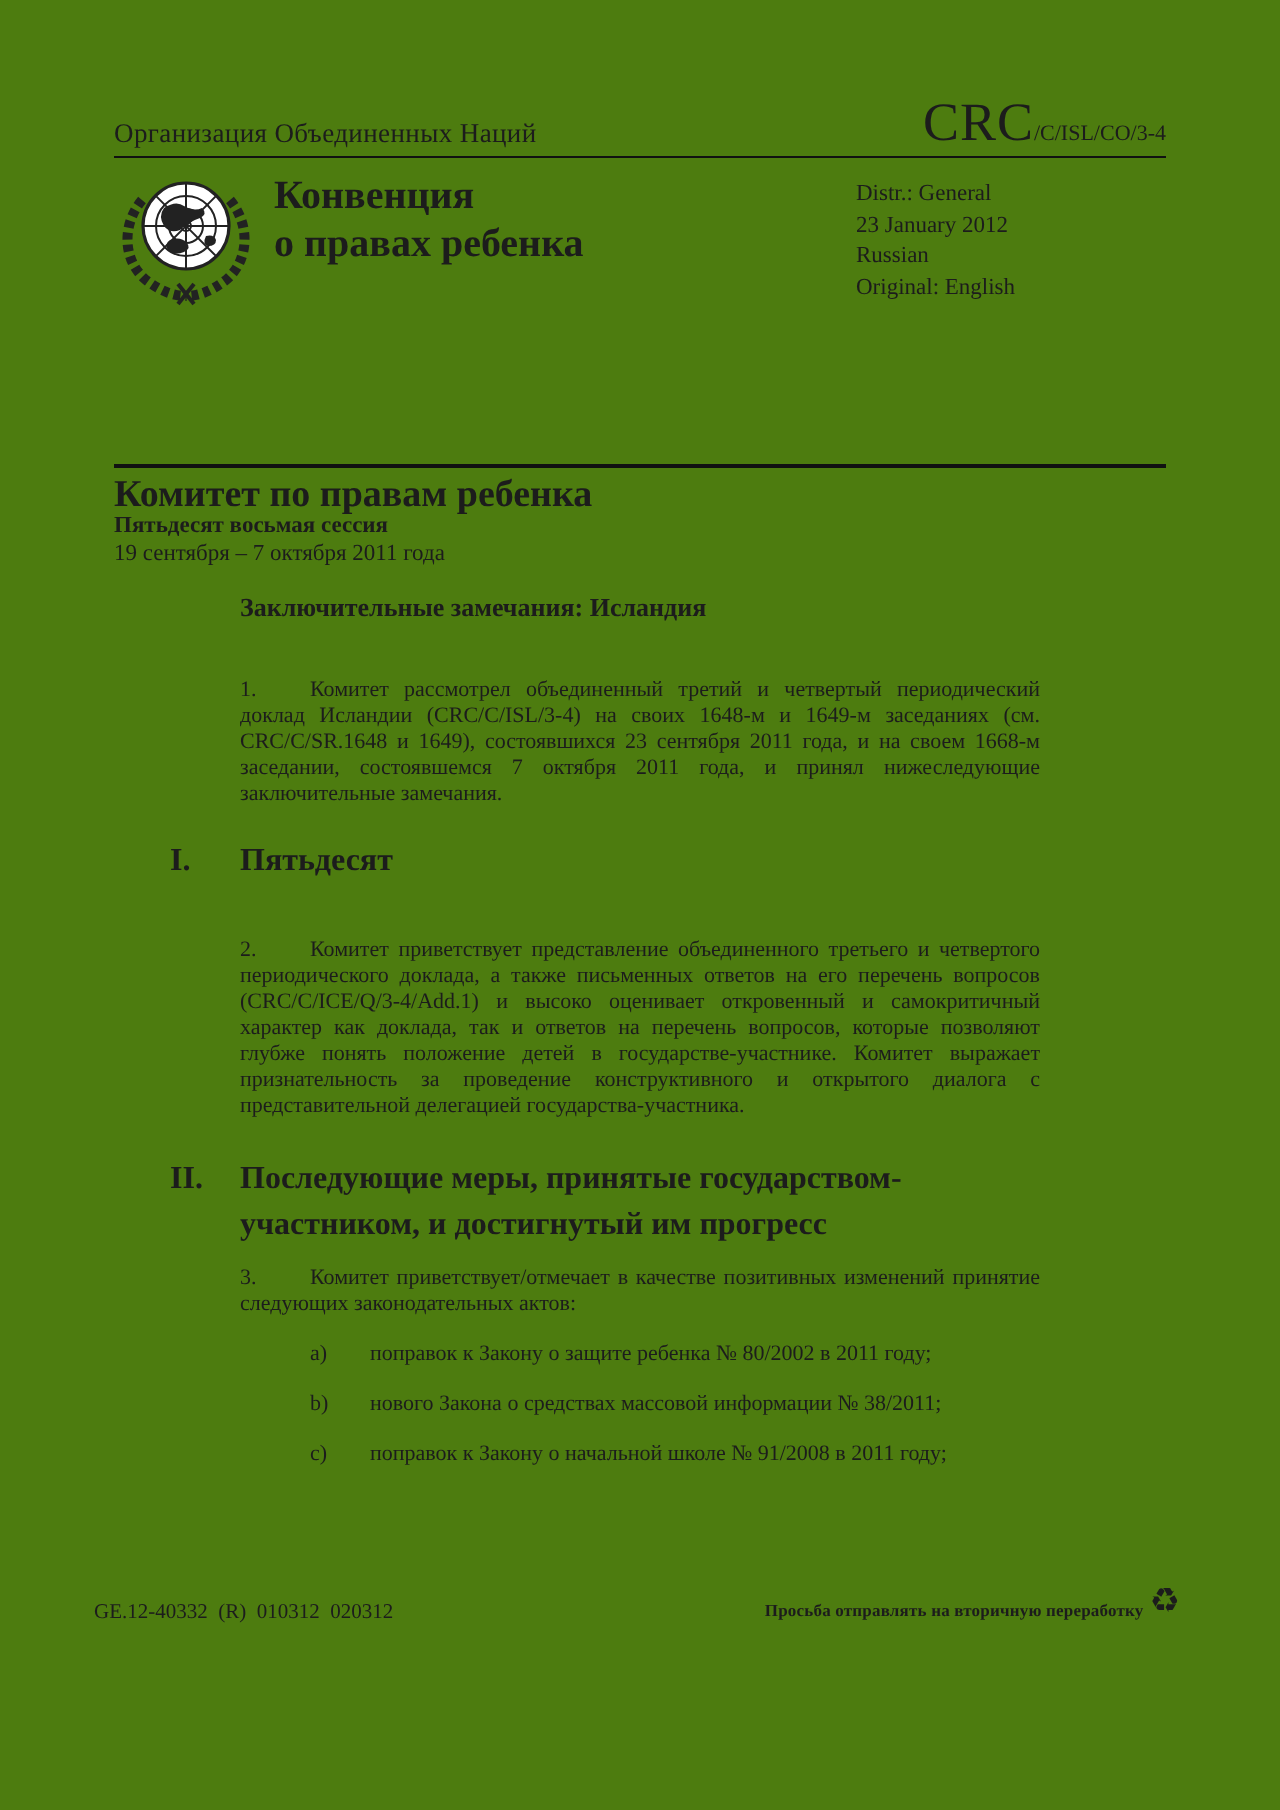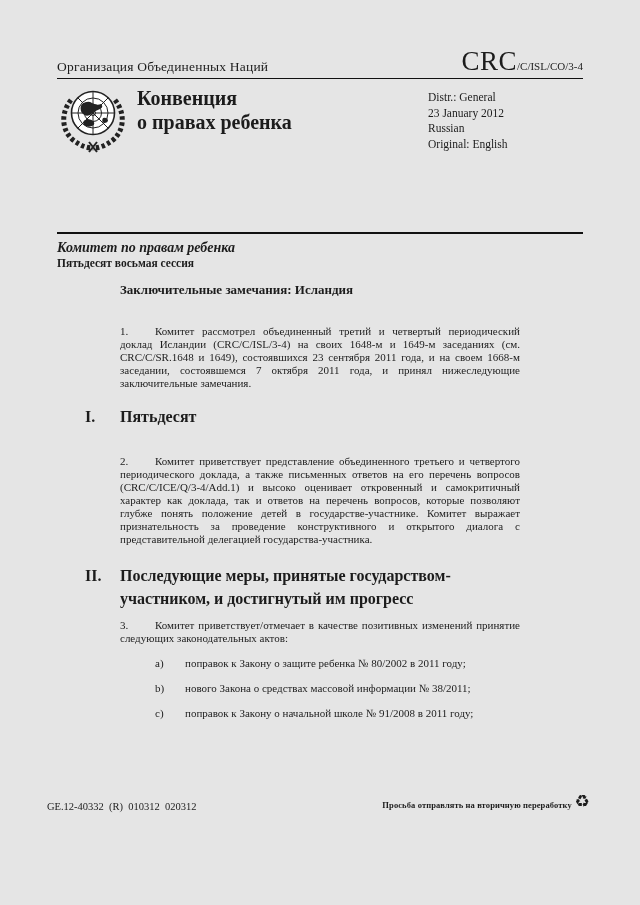--- a/index.html
+++ b/index.html
@@ -1,20 +1,20 @@
 <!DOCTYPE html>
 <html lang="ru"><head>
 <meta charset="utf-8">
 <style>
   html,body{margin:0;padding:0;background:#888;}
   .page{
     position:relative;
     width:640px;height:905px;
     margin:0 auto;
-    background:#e5e5e5;
+    background:#4d7c0f;
     color:#1c1c1c;
     font-family:"Liberation Serif","DejaVu Serif",serif;
     box-sizing:border-box;
     padding:48px 57px 0 57px;
     overflow:hidden;
   }
   
   .hdr-row1{
     display:flex;justify-content:space-between;align-items:flex-end;
     border-bottom:1.5px solid #111;
@@ -30,21 +30,21 @@
     margin-left:8px;margin-top:4px;
     font-weight:bold;font-size:20px;line-height:24px;
   }
   .distr-block{
     position:absolute;left:371px;top:8px;
     font-size:11.5px;line-height:15.5px;
   }
   
   .thick-rule{border:none;border-top:2.5px solid #111;margin:75px 0 0 0;}
   .session{padding-top:6px;}
-  .session .committee{font-weight:bold;font-size:14px;line-height:16px;font-style:italic;}
+  .session .committee{font-weight:bold;font-size:19px;line-height:16px;}
   .session .sname{font-weight:bold;font-size:11.5px;line-height:14px;}
   .session .sdates{font-size:11.5px;line-height:14px;}
   
   .doc-title{
     margin:15px 0 0 63px;width:340px;
     font-weight:bold;font-size:14.5px;line-height:21.5px;
   }
   .doc-subtitle{
     margin:12px 0 0 63px;
     font-weight:bold;font-size:13px;line-height:16px;
@@ -124,20 +124,21 @@
       <div>Russian</div>
       <div>Original: English</div>
     </div>
   </div>
 
   <hr class="thick-rule">
 
   <div class="session">
     <div class="committee">Комитет по правам ребенка</div>
     <div class="sname">Пятьдесят восьмая сессия</div>
+    <div class="sdates">19 сентября – 7 октября 2011 года</div>
   </div>
 
   <div class="doc-subtitle">Заключительные замечания: Исландия</div>
 
   <p class="para"><span class="pnum">1.</span><span>Комитет рассмотрел объединенный третий и четвертый периодический доклад Исландии (CRC/C/ISL/3-4) на своих 1648-м и 1649-м заседаниях (см. CRC/C/SR.1648 и 1649), состоявшихся 23 сентября 2011 года, и на своем 1668-м заседании, состоявшемся 7 октября 2011 года, и принял нижеследующие заключительные замечания.</span></p>
 
   <div class="sec-head">
     <span class="rnum">I.</span>
     <span class="stitle">Пятьдесят</span>
   </div>

